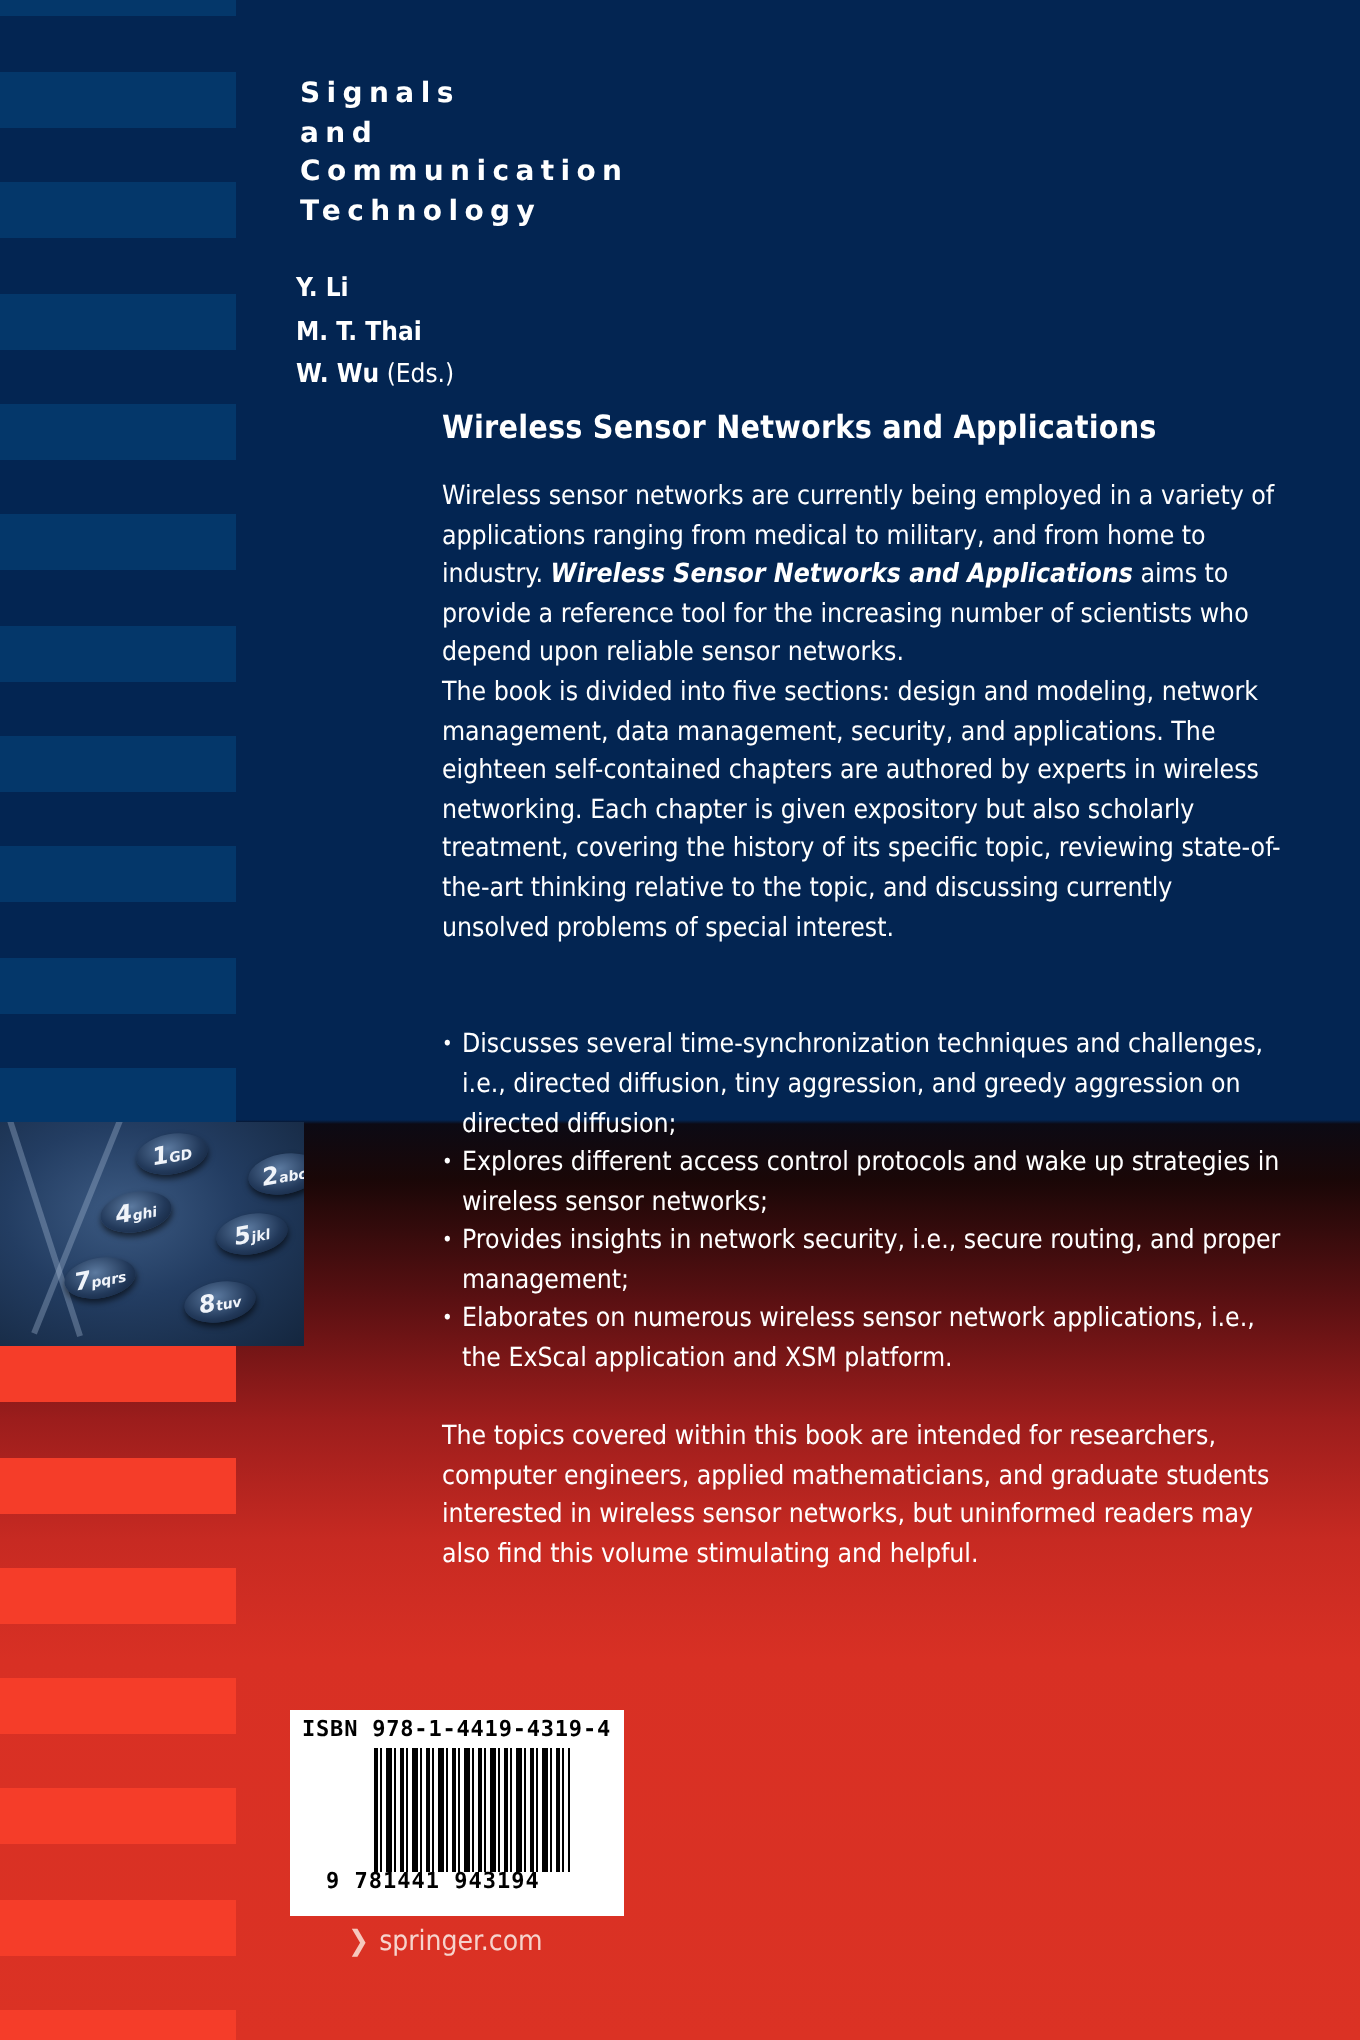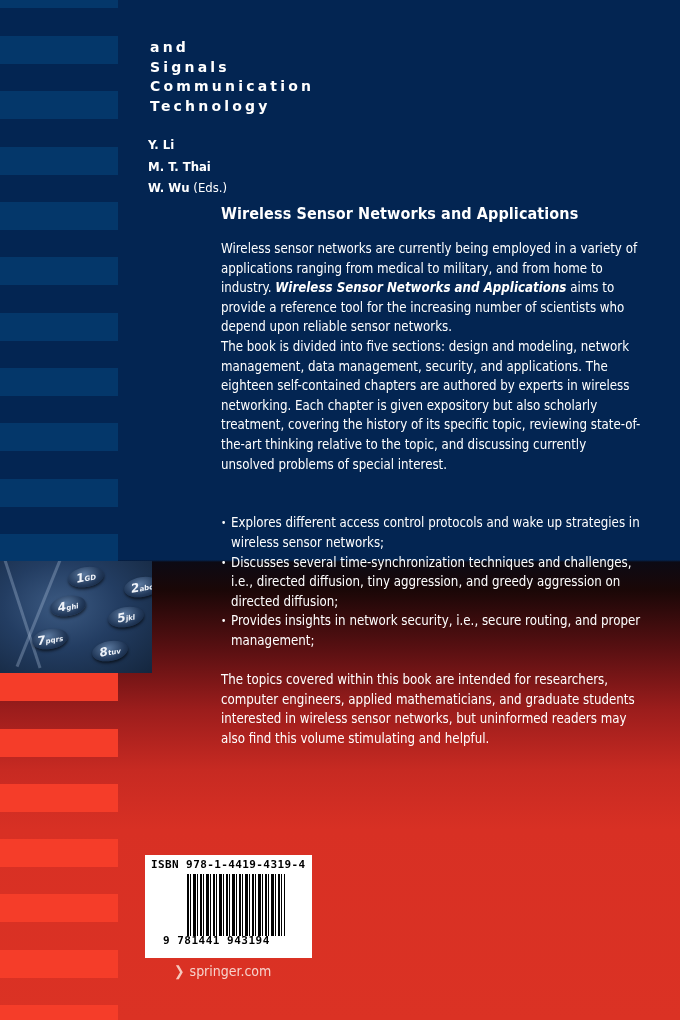--- a/index.html
+++ b/index.html
@@ -92,43 +92,44 @@
   <div class="vline" style="left:38px; transform:rotate(22deg);"></div>
   <div class="key" style="left:68px; top:6px;"><span>1</span><small>GD</small></div>
   <div class="key" style="left:124px; top:16px;"><span>2</span><small>abc</small></div>
   <div class="key" style="left:50px; top:35px;"><span>4</span><small>ghi</small></div>
   <div class="key" style="left:108px; top:46px;"><span>5</span><small>jkl</small></div>
   <div class="key" style="left:32px; top:68px;"><span>7</span><small>pqrs</small></div>
   <div class="key" style="left:92px; top:80px;"><span>8</span><small>tuv</small></div>
 </div>
 
 <div class="series">
+  <div>Signals</div>
   <div>and</div>
-  <div>Signals</div>
   <div>Communication</div>
   <div>Technology</div>
 </div>
 
 <div class="authors">
   <div><span class="b">Y. Li</span></div>
   <div><span class="b">M. T. Thai</span></div>
   <div><span class="b">W. Wu</span> <span class="eds">(Eds.)</span></div>
 </div>
 
 <div class="title">Wireless Sensor Networks and Applications</div>
 
 <div class="body">
   <p><span>Wireless sensor networks are currently being employed in a variety of applications ranging from medical to military, and from home to industry. </span><em>Wireless Sensor Networks and Applications</em><span> aims to provide a reference tool for the increasing number of scientists who depend upon reliable sensor networks.</span></p>
   <p>The book is divided into five sections: design and modeling, network management, data management, security, and applications. The eighteen self-contained chapters are authored by experts in wireless networking. Each chapter is given expository but also scholarly treatment, covering the history of its specific topic, reviewing state-of-the-art thinking relative to the topic, and discussing currently unsolved problems of special interest.</p>
   <div class="gap"></div>
   <div class="gap"></div>
   <ul>
+    <li>Discusses several time-synchronization techniques and challenges, i.e., directed diffusion, tiny aggression, and greedy aggression on directed diffusion;</li>
     <li>Explores different access control protocols and wake up strategies in wireless sensor networks;</li>
-    <li>Discusses several time-synchronization techniques and challenges, i.e., directed diffusion, tiny aggression, and greedy aggression on directed diffusion;</li>
     <li>Provides insights in network security, i.e., secure routing, and proper management;</li>
+    <li>Elaborates on numerous wireless sensor network applications, i.e., the ExScal application and XSM platform.</li>
   </ul>
   <div class="gap"></div>
   <p>The topics covered within this book are intended for researchers, computer engineers, applied mathematicians, and graduate students interested in wireless sensor networks, but uninformed readers may also find this volume stimulating and helpful.</p>
 </div>
 
 <div class="barcode-box">
   <div class="isbn">ISBN 978-1-4419-4319-4</div>
   <div class="bars"></div>
   <div class="bars-num">9 781441 943194</div>
 </div>

